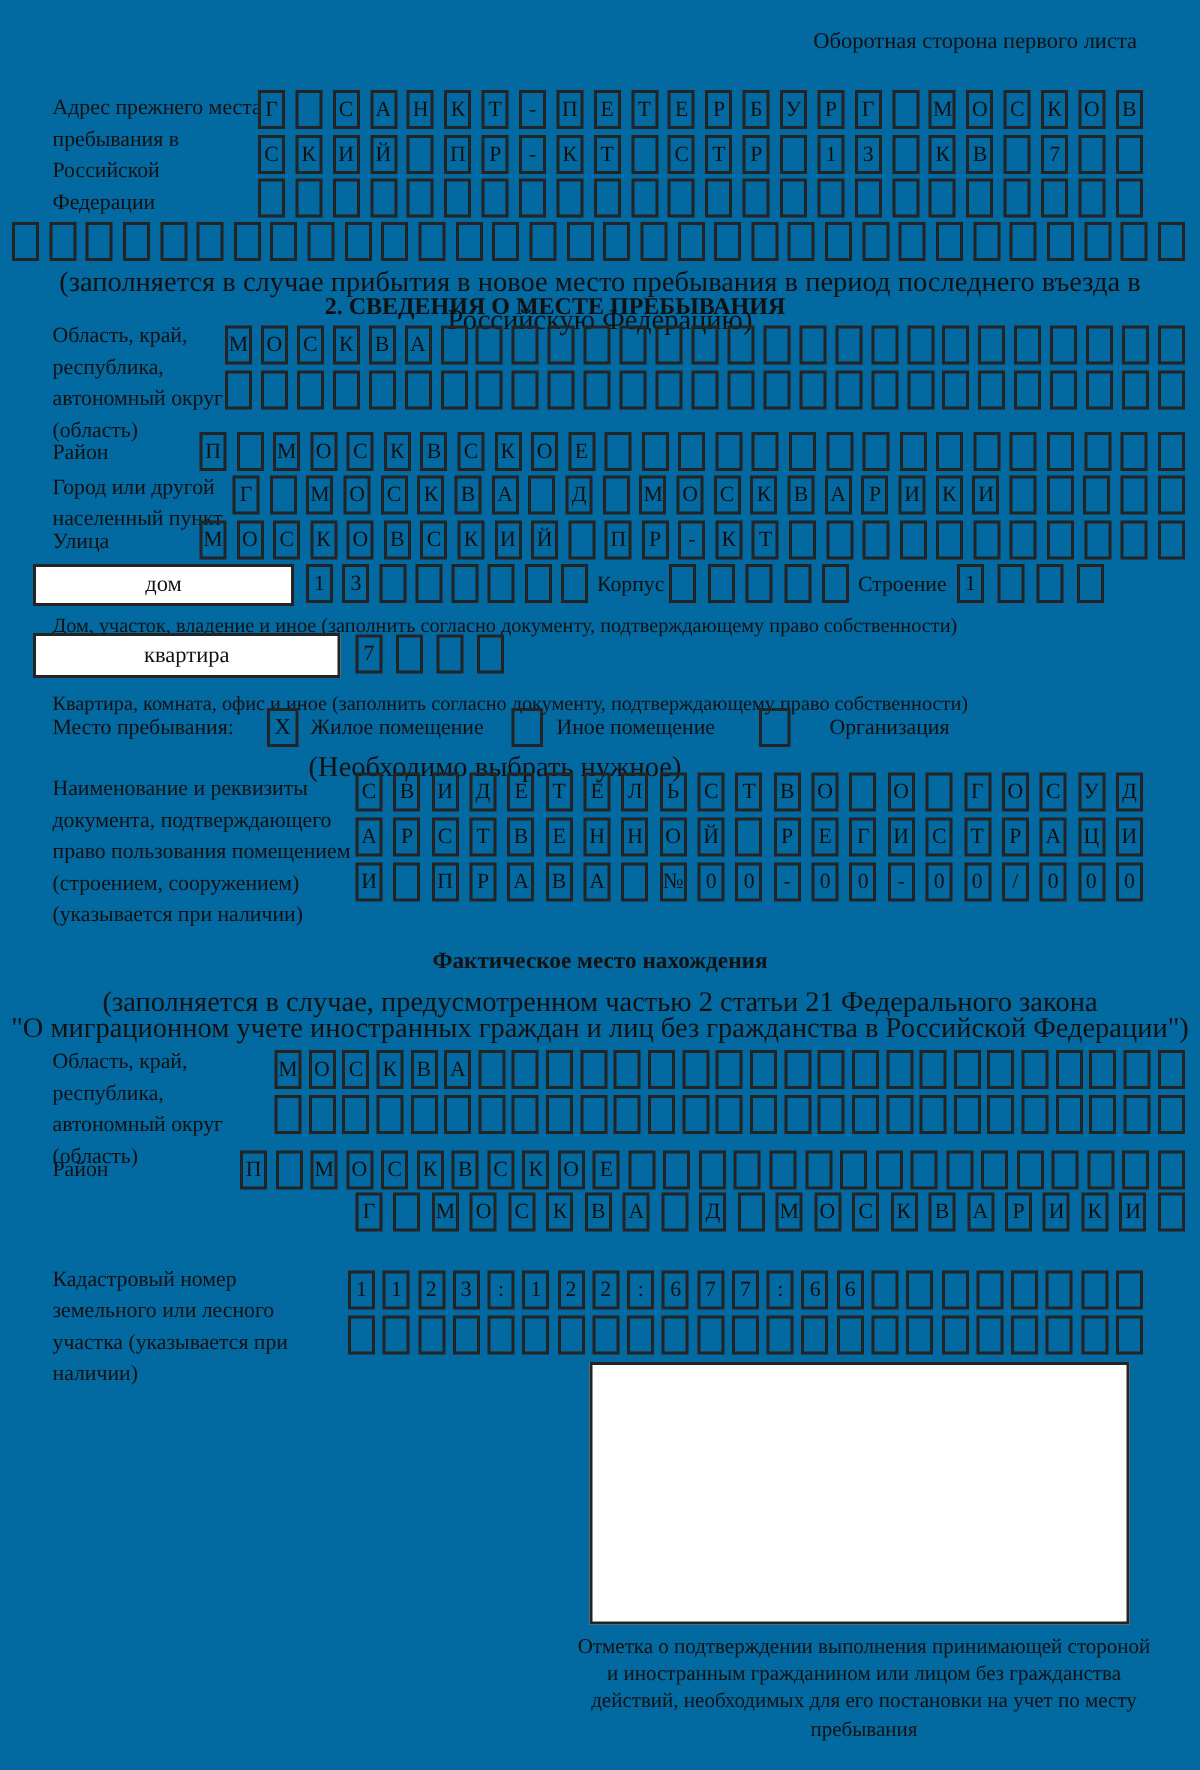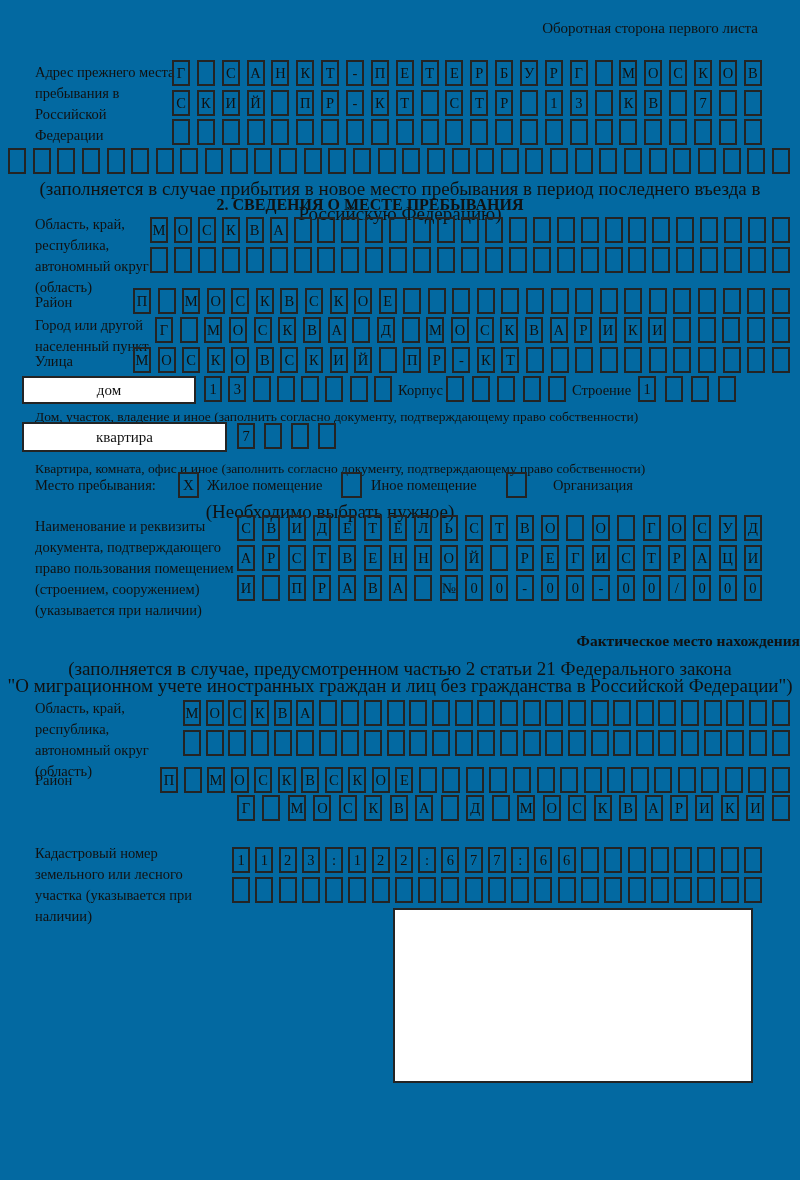--- a/index.html
+++ b/index.html
@@ -50,21 +50,21 @@
   #lbl-stay1{left:207px;top:475px;}
   #cb-stay2{left:341px;top:472px;}
   #lbl-stay2{left:371px;top:475px;}
   #cb-stay3{left:506px;top:472px;}
   #lbl-stay3{left:553px;top:475px;}
   #cap-stay{left:160px;top:500px;width:340px;}
   #lbl-doc{left:35px;top:516px;width:202px;}
   #r-doc1{left:237px;top:515px;width:525px;}
   #r-doc2{left:237px;top:545px;width:525px;}
   #r-doc3{left:237px;top:575px;width:525px;}
-  #t-fmn{left:0;top:632px;width:800px;font-size:15.5px;text-align:right;}
+  #t-fmn{left:0;top:632px;width:800px;font-size:15.5px;}
   #cap-fmn1{left:0;top:657px;width:800px;}
   #cap-fmn2{left:0;top:674px;width:800px;}
   #lbl-oblF{left:35px;top:698px;width:138px;}
   #r-oblFa{left:183px;top:700px;width:607px;}
   #r-oblFb{left:183px;top:730px;width:607px;}
   #lbl-raionF{left:35px;top:770px;width:100px;}
   #r-raionF{left:160px;top:767px;width:630px;}
   #lbl-gorodF{left:35px;top:794px;width:200px;}
   #r-gorodF{left:237px;top:795px;width:553px;}
   #lbl-kad{left:35px;top:843px;width:188px;}
@@ -632,14 +632,15 @@
       <div class="cell"></div>
       <div class="cell"></div>
       <div class="cell"></div>
       <div class="cell"></div>
       <div class="cell"></div>
       <div class="cell"></div>
       <div class="cell"></div>
     </div>
 
   <div class="bigbox" id="stamp"></div>
+  <div class="cap" id="cap-stamp">Отметка о подтверждении выполнения принимающей стороной и иностранным гражданином или лицом без гражданства действий, необходимых для его постановки на учет по месту пребывания</div>
 
 </div>
 
 </body></html>

